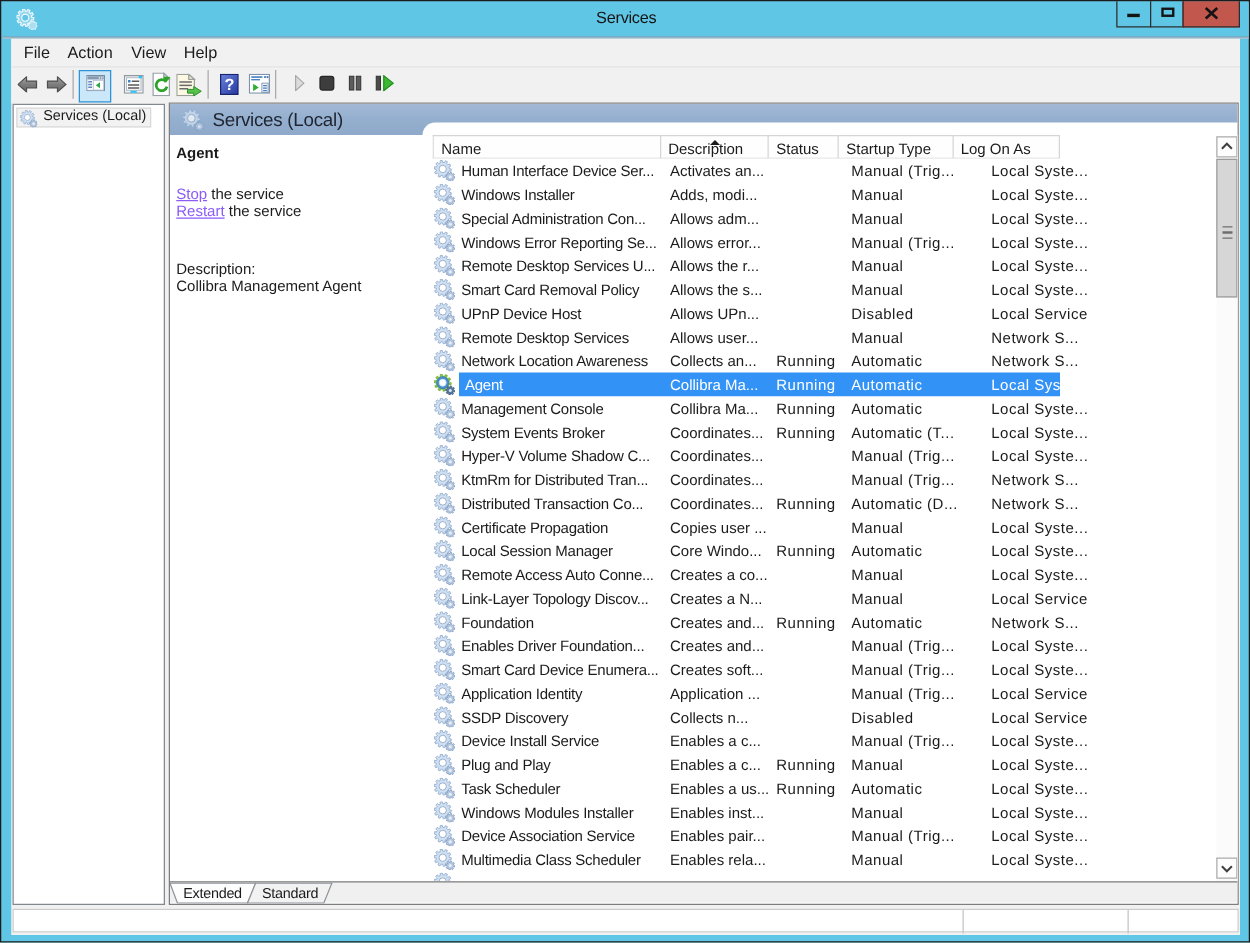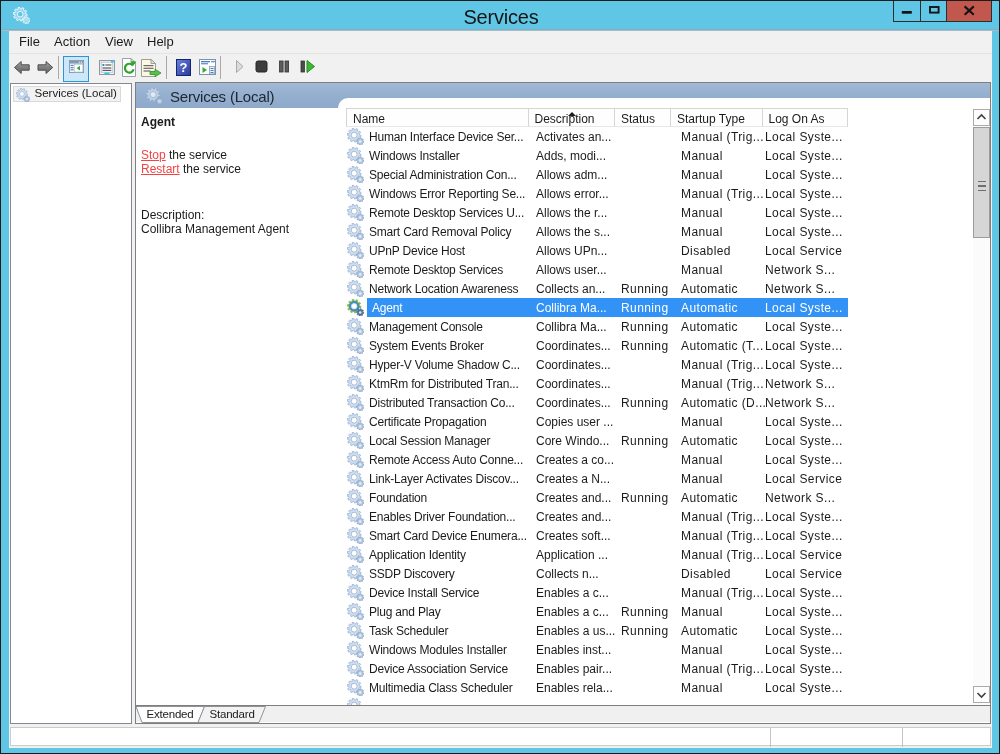--- a/index.html
+++ b/index.html
@@ -5,21 +5,21 @@
 html,body { width:1000px; height:754px; overflow:hidden; }
 body { font-family:"Liberation Sans", sans-serif; color:#1b1b1b; position:relative;
        background:#60c6e6; border:1px solid #1c1c1c; }
 .abs { position:absolute; }
 
 
 #title { position:absolute; left:1px; top:1px; width:998px; height:27px; background:#60c6e6; }
 #tsep { position:absolute; left:1px; top:28px; width:998px; height:2px; background:linear-gradient(180deg,#74a2bd,#b9c6cf); }
 #ticon { position:absolute; left:11px; top:5px; width:17px; height:17px; }
 #ttext { position:absolute; left:0; top:3.5px; width:998px; text-align:center;
-          font-size:20px; color:#141414; letter-spacing:-0.2px; }
+          font-size:13px; color:#141414; letter-spacing:-0.2px; }
 .wbtn { position:absolute; top:-1px; height:21.5px; border:1.2px solid #2d2d2d; background:#60c6e6; }
 #bmin { left:892px; width:27.5px; }
 #bmax { left:918.5px; width:27px; }
 #bclose { left:945px; width:46px; background:#c2574e; }
 
 
 #menubar { position:absolute; left:8px; top:30px; width:983px; height:22px; background:#f1f1f1;
             font-size:13px; }
 #menubar span { position:absolute; top:3px; }
 #toolbar { position:absolute; left:8px; top:52px; width:983px; height:30px; background:#f1f1f1; border-top:1px solid #e4e4e4; }
@@ -37,42 +37,42 @@
             background:#ffffff; border:1px solid #7e7e7e; overflow:hidden; }
 
 #band { position:absolute; left:0; top:0; width:854px; height:25px;
          background:linear-gradient(180deg,#a3b9d6 0%,#95b0cf 45%,#8ea9c9 100%); }
 #bandicon { position:absolute; left:9px; top:4px; width:19px; height:18px; opacity:0.72; }
 #bandtitle { position:absolute; left:34px; top:4.5px; font-size:15px; color:#1e2430;
               letter-spacing:-0.2px; }
 
 #mid { position:absolute; left:0; top:25px; width:854px; height:597px; background:#ffffff; }
 .mtext { position:absolute; left:5px; font-size:12px; }
-a.lnk { color:#ef4444; text-decoration:underline; }
+a.lnk { color:#8b5cf6; text-decoration:underline; }
 
 #listbox { position:absolute; left:201.5px; top:15px; width:652.5px; height:607px;
             background:#ffffff; border-top-left-radius:10px; }
 
 
 #lv { position:absolute; left:210px; top:25px; width:644px; height:597px; background:#fff;
        overflow:hidden; font-size:12px; letter-spacing:0px; }
 
 #hdr { position:absolute; left:0; top:0; height:19px; }
 .hc { position:absolute; top:0; height:19px; background:#fefefe;
        border-top:1px solid #d5d5d5; border-left:1px solid #d5d5d5; border-bottom:1px solid #e7e7e7;text-decoration:underline; }
 .hc span { position:absolute; left:6px; top:3px; white-space:nowrap; }
 
 .row { position:absolute; left:0; height:19px; width:502px; white-space:nowrap; }
 .row span { position:absolute; top:3px; overflow:hidden; }
 .rg { position:absolute; left:1px; top:1px; width:17px; height:17px; }
 .cn { left:23px; width:160px; letter-spacing:-0.2px; }
 .cd { left:190px; width:86px; }
 .cs { left:275px; width:55px; letter-spacing:0.4px; }
 .cu { left:335px; width:90px; letter-spacing:0.4px; }
-.cl { left:419px; width:78px; letter-spacing:0.4px; }
+.cl { left:447px; width:78px; letter-spacing:0.4px; }
 .sel { background:linear-gradient(90deg, rgba(0,0,0,0) 0px, rgba(0,0,0,0) 21px, #3292f5 21px, #3292f5 100%); color:#ffffff; }
 .sel .cn { left:26px; }
 
 
 #sbar { position:absolute; left:837px; top:26px; width:17px; height:596px; background:#fbfbfb; }
 .sbtn { position:absolute; left:0; width:17px; height:17px; background:#fdfdfd; border:1px solid #ababab; }
 #sthumb { position:absolute; left:0; top:17.5px; width:17px; height:111px; background:#d6d6d6;
            border:1px solid #9c9c9c; }
 .grip { position:absolute; left:4px; width:8px; height:1.6px; background:#6f6f6f; }
 
@@ -443,21 +443,21 @@
           <span class="cn">Remote Access Auto Conne...</span>
           <span class="cd">Creates a co...</span>
           <span class="cs"></span>
           <span class="cu">Manual</span>
           <span class="cl">Local Syste...</span>
         </div>
 <div class="row" style="top:342px">
           <svg class="rg" viewBox="0 0 18 18">
             <use href="#g"></use>
           </svg>
-          <span class="cn">Link-Layer Activates Discov...</span>
+          <span class="cn">Link-Layer Topology Discov...</span>
           <span class="cd">Creates a N...</span>
           <span class="cs"></span>
           <span class="cu">Manual</span>
           <span class="cl">Local Service</span>
         </div>
 <div class="row" style="top:361px">
           <svg class="rg" viewBox="0 0 18 18">
             <use href="#g"></use>
           </svg>
           <span class="cn">Foundation</span>

